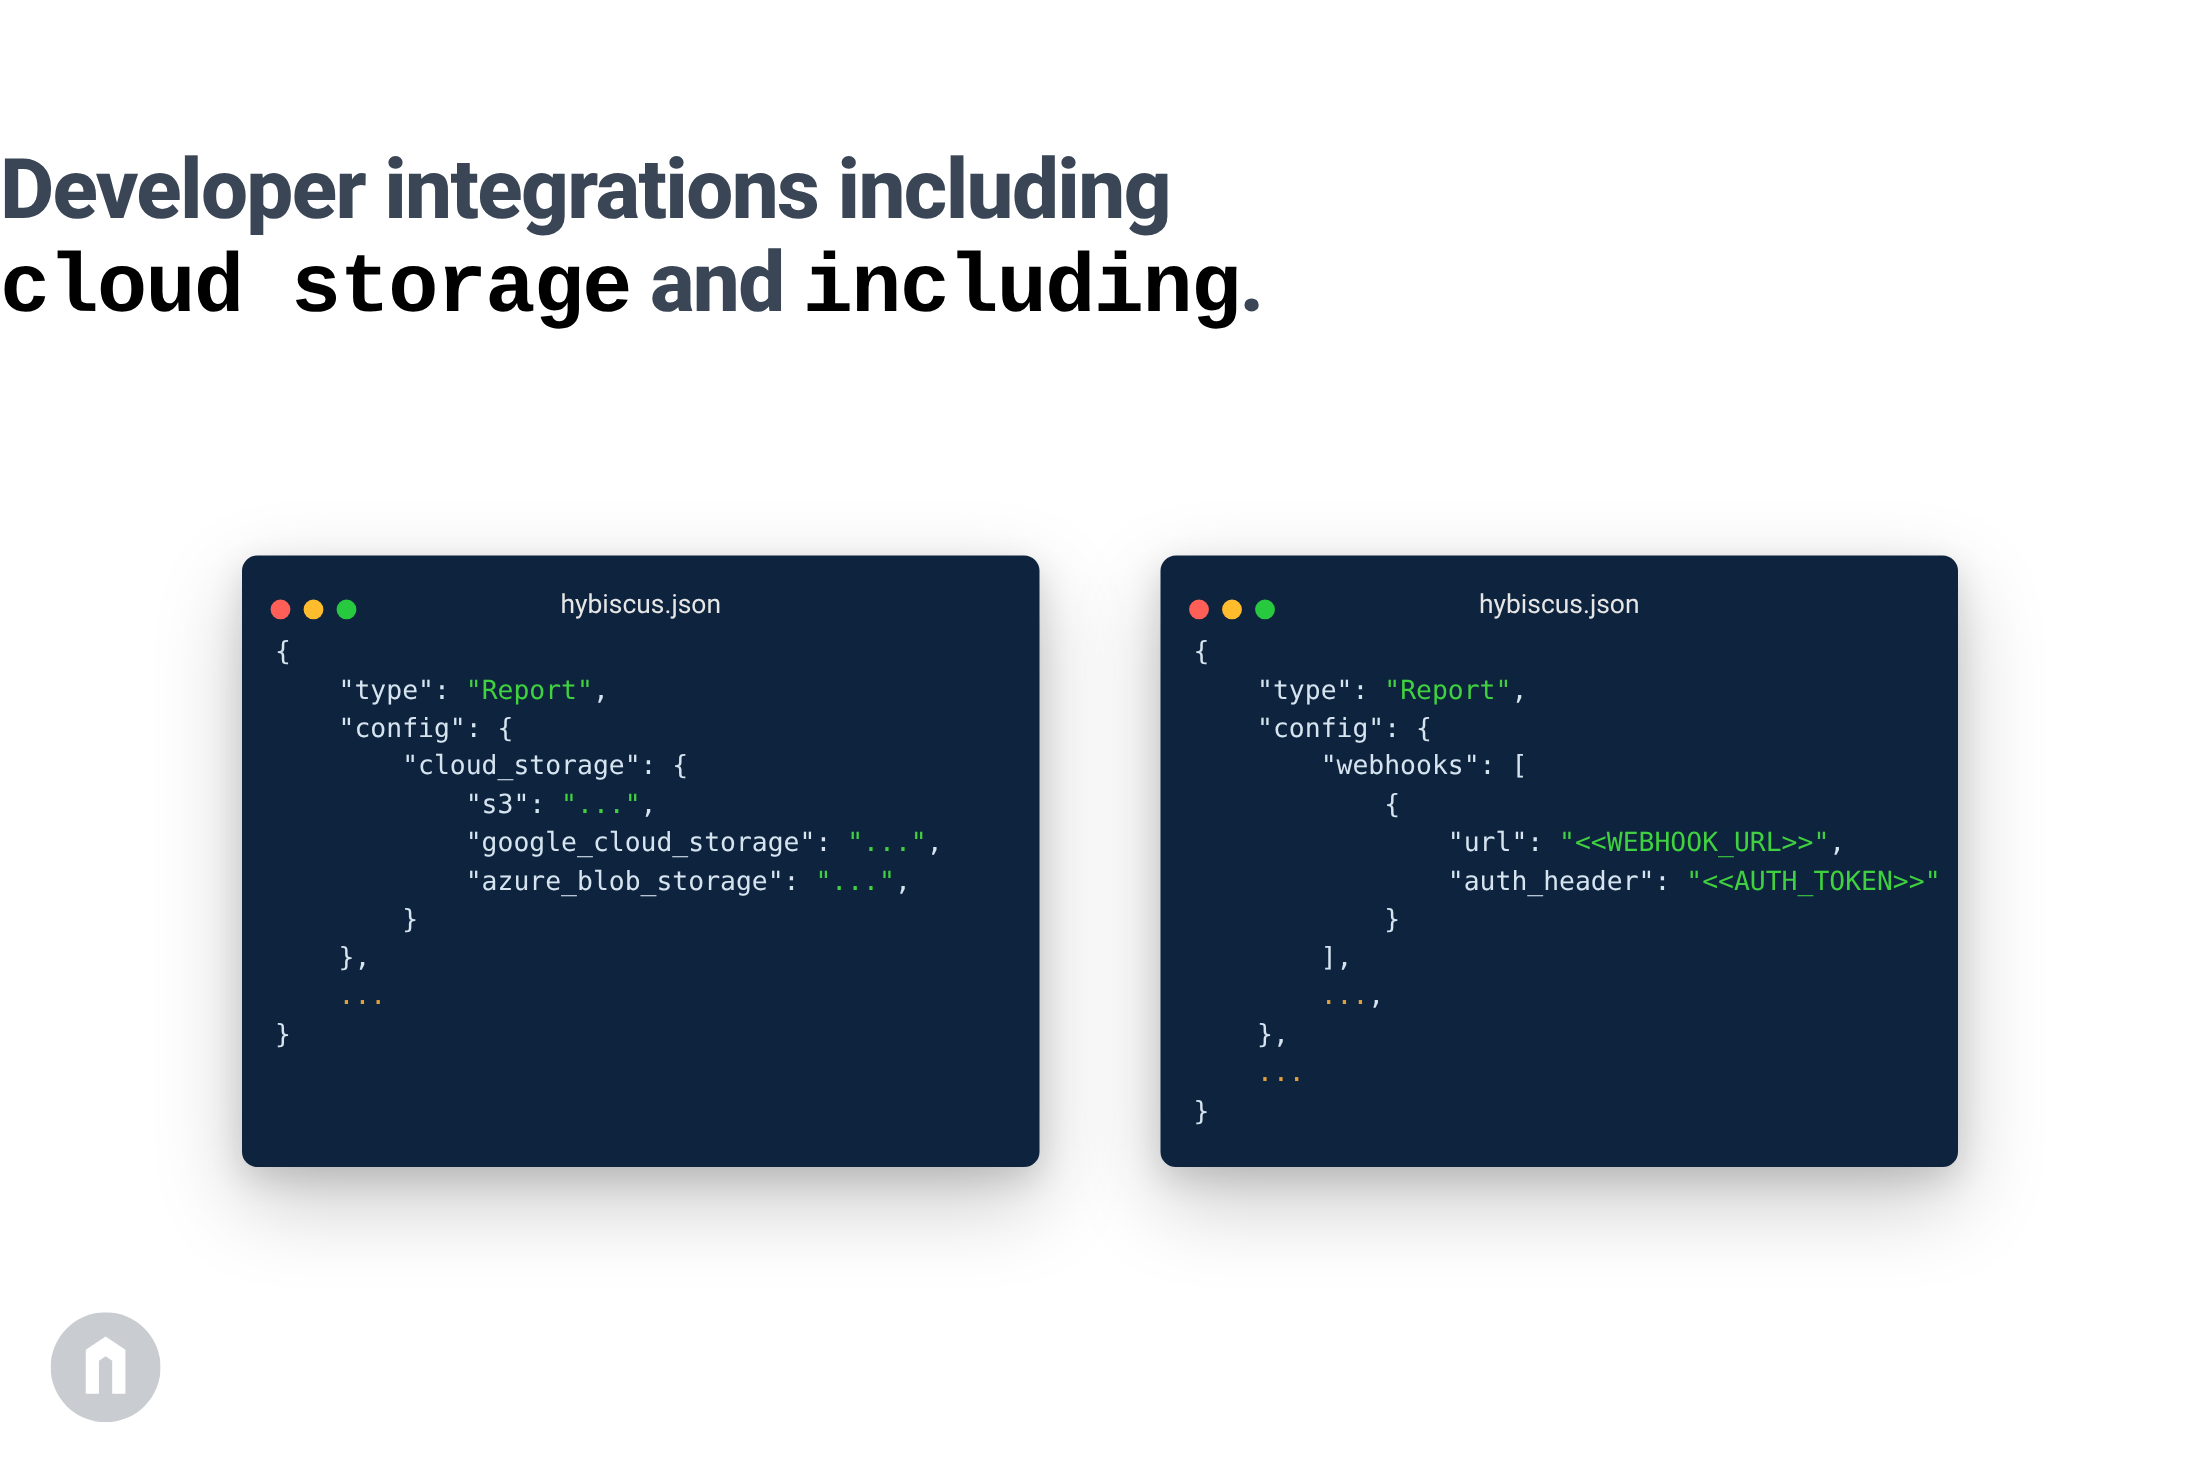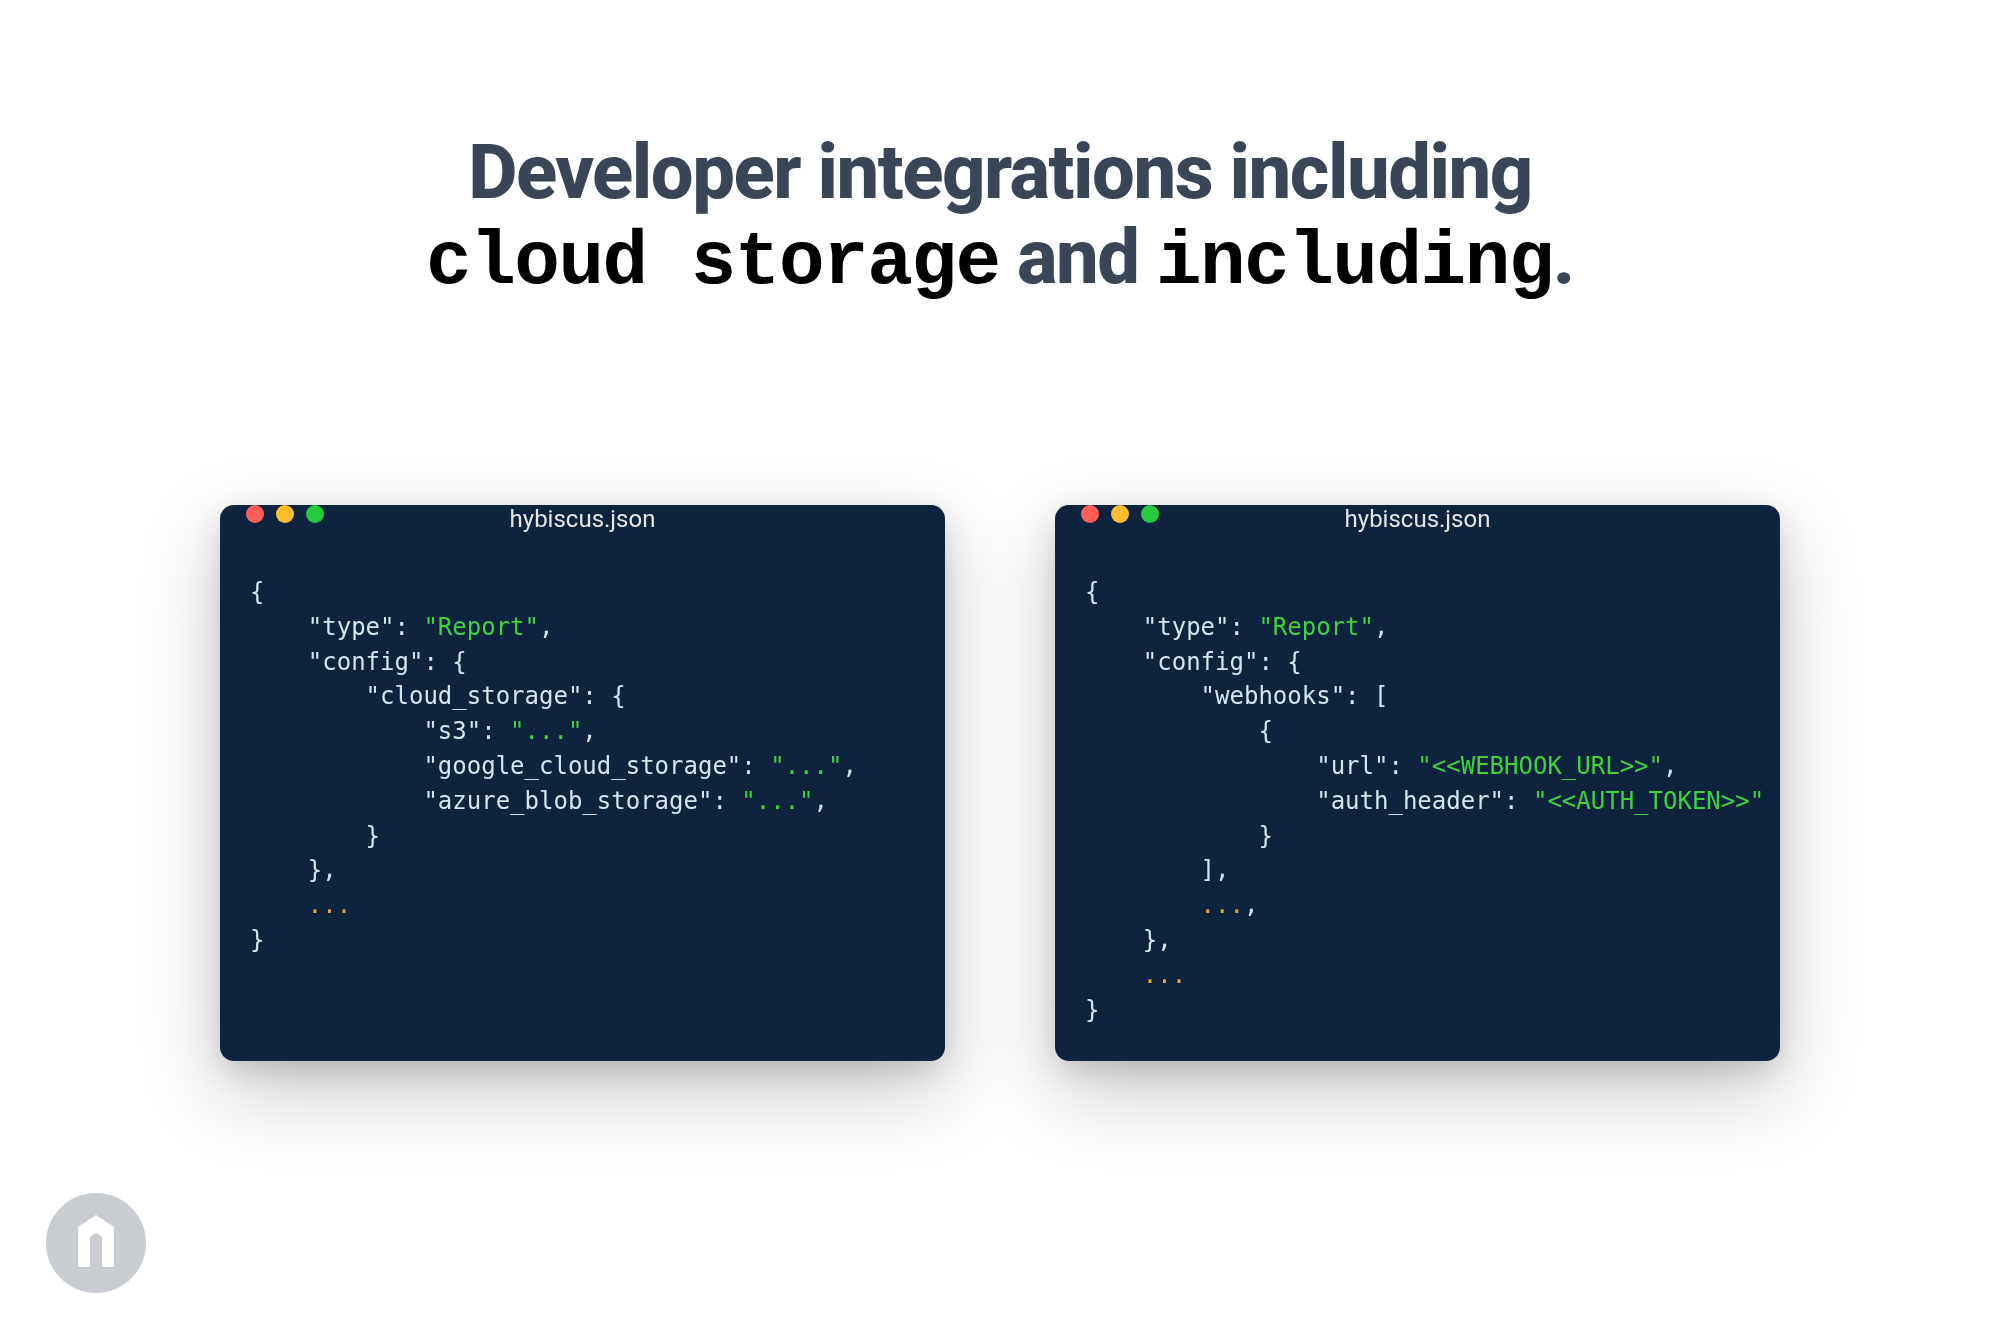--- a/index.html
+++ b/index.html
@@ -14,21 +14,21 @@
   .page {
     width: 2000px;
     height: 1333px;
     position: relative;
   }
   .headline {
     position: absolute;
     top: 130px;
     left: 0;
     width: 2000px;
-    text-align: center;
+    text-align: left;
     font-weight: 800;
     font-size: 76px;
     line-height: 1.12;
     letter-spacing: -1.5px;
     color: #3a4655;
   }
   .headline .accent {
     color: #000000;
     font-family: Liberation Mono, monospace;
   }
@@ -45,21 +45,21 @@
     background: #0e243e;
     border-radius: 14px;
     width: 730px;
     box-shadow: 0 30px 80px rgba(0,0,0,0.22), 0 10px 30px rgba(0,0,0,0.12);
     overflow: hidden;
   }
   .titlebar {
     height: 58px;
     position: relative;
     display: flex;
-    align-items: flex-start;
+    align-items: flex-end;
   }
   .dots {
     display: flex;
     gap: 12px;
     margin-left: 26px;
   }
   .dot {
     width: 18px;
     height: 18px;
     border-radius: 50%;

